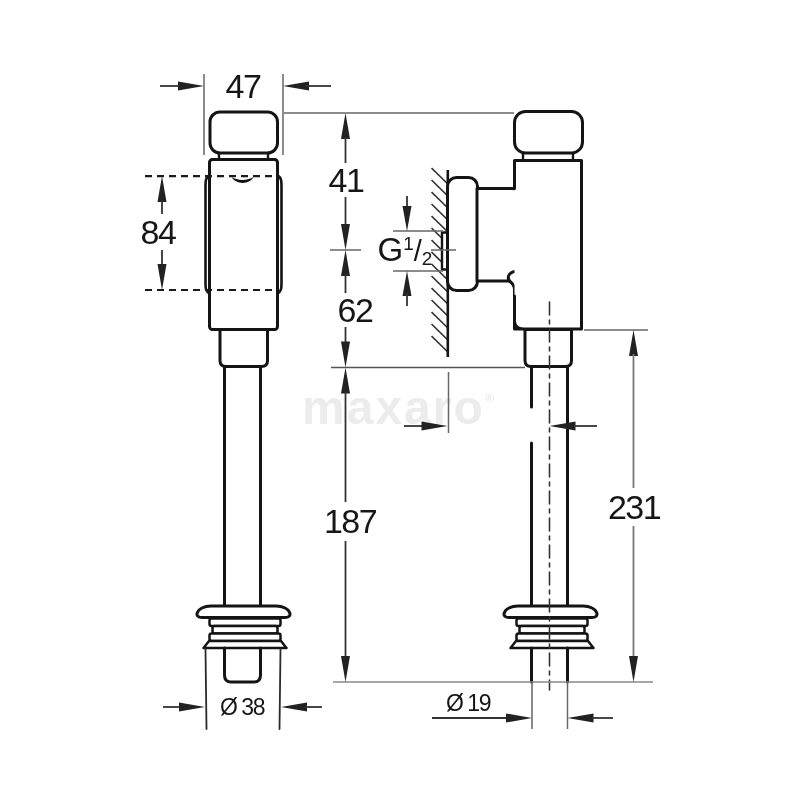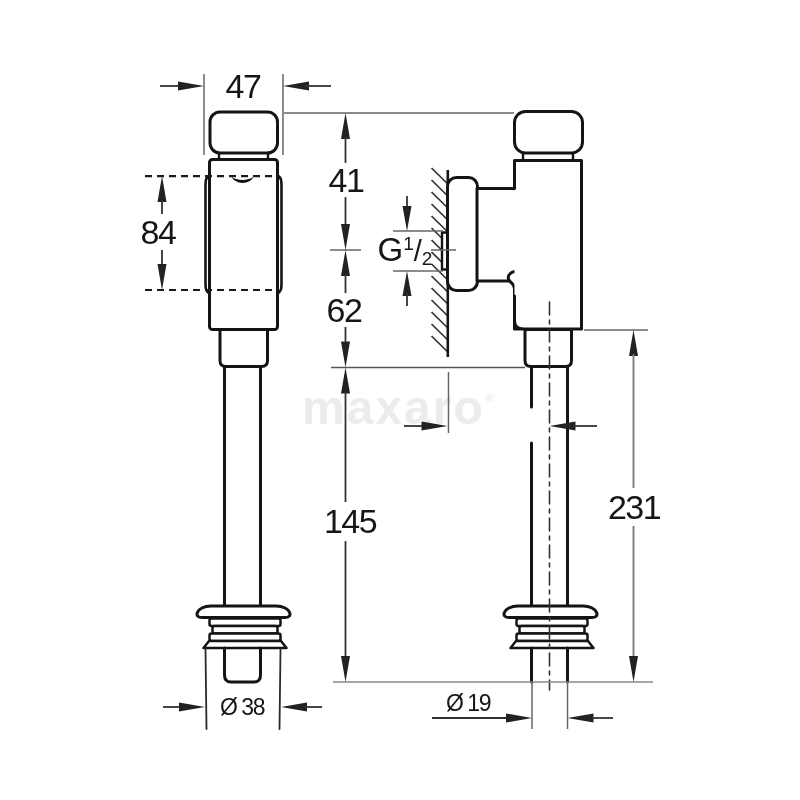--- a/index.html
+++ b/index.html
@@ -199,18 +199,18 @@
         <polygon points="567.5,718 593.5,713.5 593.5,722.5" stroke="none"></polygon>
         <line x1="592" y1="718" x2="613" y2="718"></line>
       </g>
     </g>
   </svg>
 
   <div class="dim" style="left:243px;top:86px">47</div>
   <div class="dim" style="left:158px;top:232px">84</div>
   <div class="dim" style="left:346px;top:180px">41</div>
   <div class="dim thread" style="left:405px;top:250px"><span>G</span><sup>1</sup><span class="slash">/</span><sub>2</sub></div>
-  <div class="dim" style="left:344px;top:310px">62</div>
-  <div class="dim" style="left:350px;top:521px">145</div>
+  <div class="dim" style="left:355px;top:310px">62</div>
+  <div class="dim" style="left:350px;top:521px">187</div>
   <div class="dim" style="left:634px;top:507px">231</div>
   <div class="dim small" style="left:242px;top:707px">Ø 38</div>
   <div class="dim small" style="left:468px;top:703px">Ø 19</div>
 </div>
 
 </body></html>

